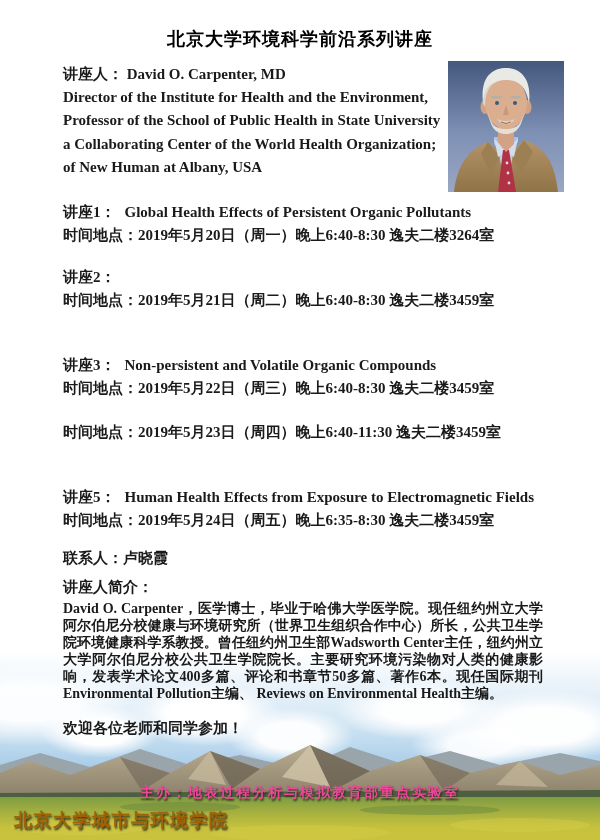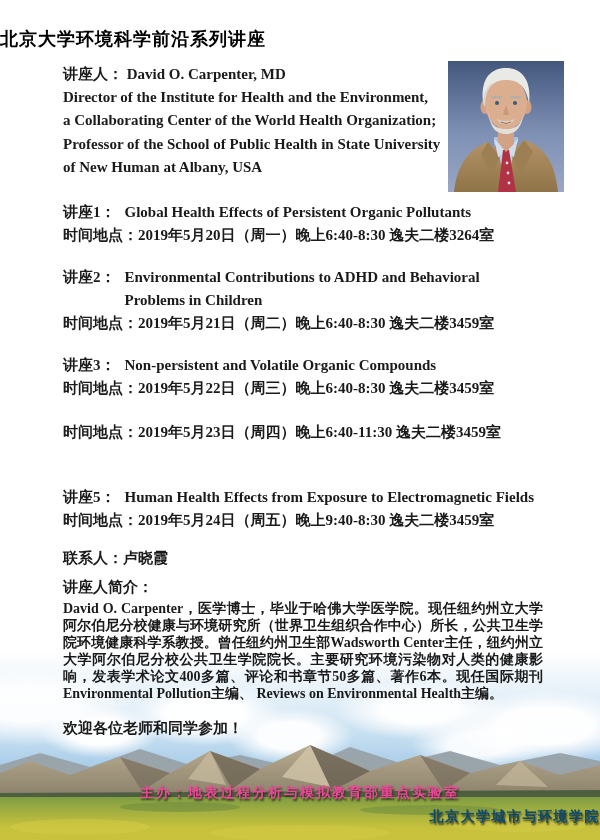--- a/index.html
+++ b/index.html
@@ -1,19 +1,19 @@
 <!DOCTYPE html>
 <html><head>
 <meta charset="utf-8">
 <style>
   html,body{margin:0;padding:0;background:#888;}
   .page{position:relative;width:600px;height:840px;background:#ffffff;overflow:hidden;
         font-family:"Liberation Serif","DejaVu Serif",serif;font-weight:700;color:#1a1a1a;margin:0 auto;}
   .content{position:absolute;inset:0;z-index:2;}
-  .poster-title{position:absolute;top:27px;left:0;right:0;
+  .poster-title{position:absolute;top:27px;left:0;right:0;text-align:center;
         font-family:"Liberation Sans","DejaVu Sans",sans-serif;font-size:18px;font-weight:700;letter-spacing:1px;color:#000;}
   .speaker-text{position:absolute;top:63px;left:63px;width:400px;font-size:15px;line-height:23.2px;white-space:nowrap;}
   .photo-frame{position:absolute;left:448px;top:61px;width:116px;height:131px;overflow:hidden;}
   .photo-frame svg{display:block;width:100%;height:100%;}
   .lecture{position:absolute;left:63px;right:18px;font-size:15px;line-height:23px;}
   .lec1{top:201px}.lec2{top:266px}.lec3{top:354px}.lec4{top:421px}.lec5{top:486px}
   .lec-row{display:flex;}
   .lec-label{white-space:pre;margin-right:9px;flex:0 0 auto;}
   .lec-title{flex:1;}
   .contact{position:absolute;top:549px;left:63px;font-size:15px;}
@@ -27,22 +27,22 @@
       radial-gradient(120px 42px at 28px 52px, rgba(255,255,255,.92) 40%, rgba(255,255,255,0) 100%),
       radial-gradient(60px 26px at 100px 80px, rgba(255,255,255,.97) 50%, rgba(255,255,255,0) 100%),
       radial-gradient(78px 32px at 205px 62px, rgba(255,255,255,.98) 50%, rgba(255,255,255,0) 100%),
       radial-gradient(64px 28px at 290px 84px, rgba(255,255,255,.95) 48%, rgba(255,255,255,0) 100%),
       radial-gradient(86px 30px at 420px 58px, rgba(255,255,255,.95) 45%, rgba(255,255,255,0) 100%),
       radial-gradient(96px 36px at 545px 74px, rgba(255,255,255,.97) 50%, rgba(255,255,255,0) 100%),
       radial-gradient(70px 26px at 480px 92px, rgba(255,255,255,.9) 45%, rgba(255,255,255,0) 100%);}
   .mountains{position:absolute;left:0;bottom:0;width:600px;height:105px;}
   .host-line1{position:absolute;top:784px;left:0;right:0;text-align:center;font-size:14px;letter-spacing:2px;
        color:#ec4899;text-shadow:1px 1.5px 2px rgba(45,45,25,.95);}
-  .host-line2{position:absolute;top:808px;left:14px;right:0;text-align:right;font-size:14px;letter-spacing:1.5px;
-       color:#0c4a6e;text-shadow:1px 1.5px 2px rgba(45,45,25,.95);}
+  .host-line2{position:absolute;top:808px;left:14px;right:0;text-align:left;font-size:18px;letter-spacing:1.5px;
+       color:#a16207;text-shadow:1px 1.5px 2px rgba(45,45,25,.95);}
 </style>
 </head>
 <body>
 
 <div class="page">
 
   <div class="landscape">
     <div class="sky"></div>
     <div class="clouds"></div>
     <svg class="mountains" viewBox="0 0 600 105" preserveAspectRatio="none">
@@ -77,22 +77,22 @@
     </svg>
   </div>
 
   <div class="content">
 
     <div class="poster-title">北京大学环境科学前沿系列讲座</div>
 
     <div class="speaker-text">
       <div>讲座人： David O. Carpenter, MD</div>
       <div>Director of the Institute for Health and the Environment,</div>
+      <div>Professor of the School of Public Health in State University</div>
       <div>a Collaborating Center of the World Health Organization;</div>
-      <div>Professor of the School of Public Health in State University</div>
       <div>of New Human at Albany, USA</div>
     </div>
 
     <div class="photo-frame">
       <svg viewBox="0 0 116 131">
         <defs>
           <linearGradient id="bgGrad" x1="0" y1="0" x2="0" y2="1">
             <stop offset="0" stop-color="#44577d"></stop>
             <stop offset="0.55" stop-color="#7e90b4"></stop>
             <stop offset="1" stop-color="#9aa7c4"></stop>
@@ -135,21 +135,20 @@
       <div class="lec-row">
         <span class="lec-label">讲座1：</span>
         <span class="lec-title">Global Health Effects of Persistent Organic Pollutants</span>
       </div>
       <div class="lec-time">时间地点：2019年5月20日（周一）晚上6:40-8:30 逸夫二楼3264室</div>
     </div>
 
     <div class="lecture lec2">
       <div class="lec-row">
         <span class="lec-label">讲座2：</span>
-        <span class="lec-title"><span>Environmental Contributions to ADHD and Behavioral</span><br><span>Problems in Children</span></span>
       </div>
       <div class="lec-time">时间地点：2019年5月21日（周二）晚上6:40-8:30 逸夫二楼3459室</div>
     </div>
 
     <div class="lecture lec3">
       <div class="lec-row">
         <span class="lec-label">讲座3：</span>
         <span class="lec-title">Non-persistent and Volatile Organic Compounds</span>
       </div>
       <div class="lec-time">时间地点：2019年5月22日（周三）晚上6:40-8:30 逸夫二楼3459室</div>
@@ -157,21 +156,21 @@
 
     <div class="lecture lec4">
       <div class="lec-time">时间地点：2019年5月23日（周四）晚上6:40-11:30 逸夫二楼3459室</div>
     </div>
 
     <div class="lecture lec5">
       <div class="lec-row">
         <span class="lec-label">讲座5：</span>
         <span class="lec-title">Human Health Effects from Exposure to Electromagnetic Fields</span>
       </div>
-      <div class="lec-time">时间地点：2019年5月24日（周五）晚上9:40-8:30 逸夫二楼3459室</div>
+      <div class="lec-time">时间地点：2019年5月24日（周五）晚上6:35-8:30 逸夫二楼3459室</div>
     </div>
 
     <div class="contact">联系人：卢晓霞</div>
     <div class="bio-heading">讲座人简介：</div>
     <div class="bio-text">David O. Carpenter，医学博士，毕业于哈佛大学医学院。现任纽约州立大学阿尔伯尼分校健康与环境研究所（世界卫生组织合作中心）所长，公共卫生学院环境健康科学系教授。曾任纽约州卫生部Wadsworth Center主任，纽约州立大学阿尔伯尼分校公共卫生学院院长。主要研究环境污染物对人类的健康影响，发表学术论文400多篇、评论和书章节50多篇、著作6本。现任国际期刊Environmental Pollution主编、 Reviews on Environmental Health主编。</div>
 
     <div class="welcome">欢迎各位老师和同学参加！</div>
 
     <div class="host-line1">主办：地表过程分析与模拟教育部重点实验室</div>
     <div class="host-line2">北京大学城市与环境学院</div>

